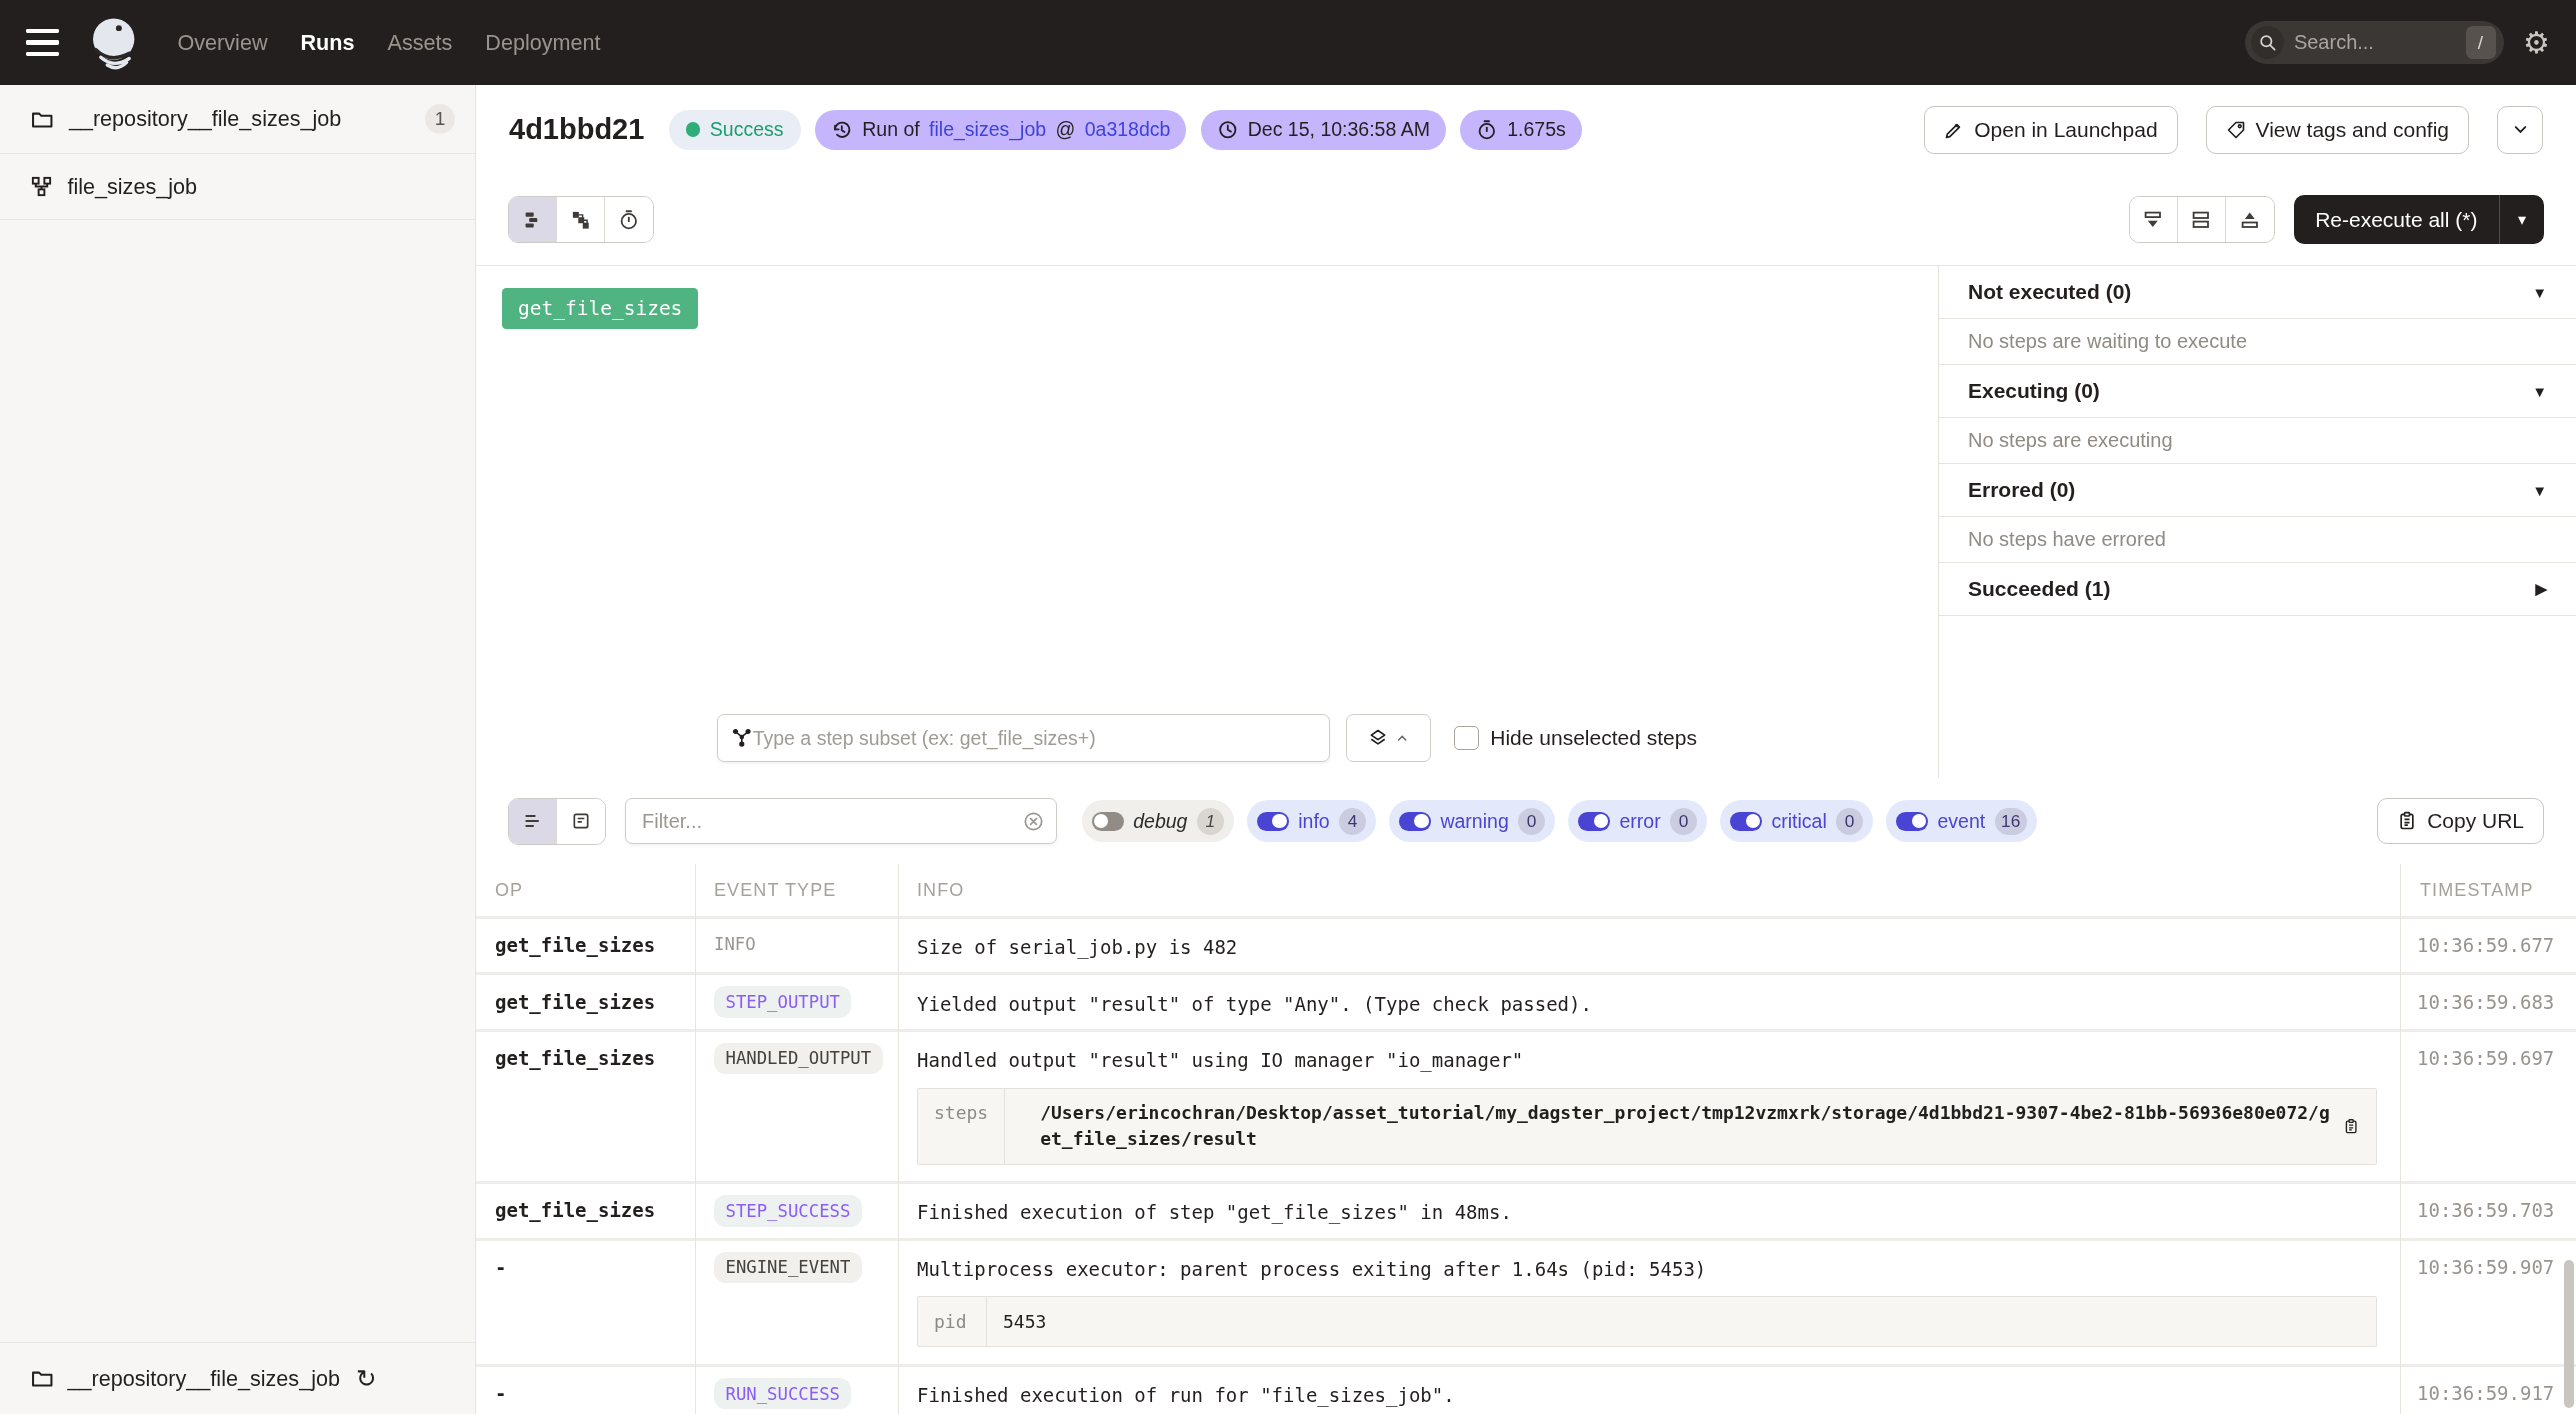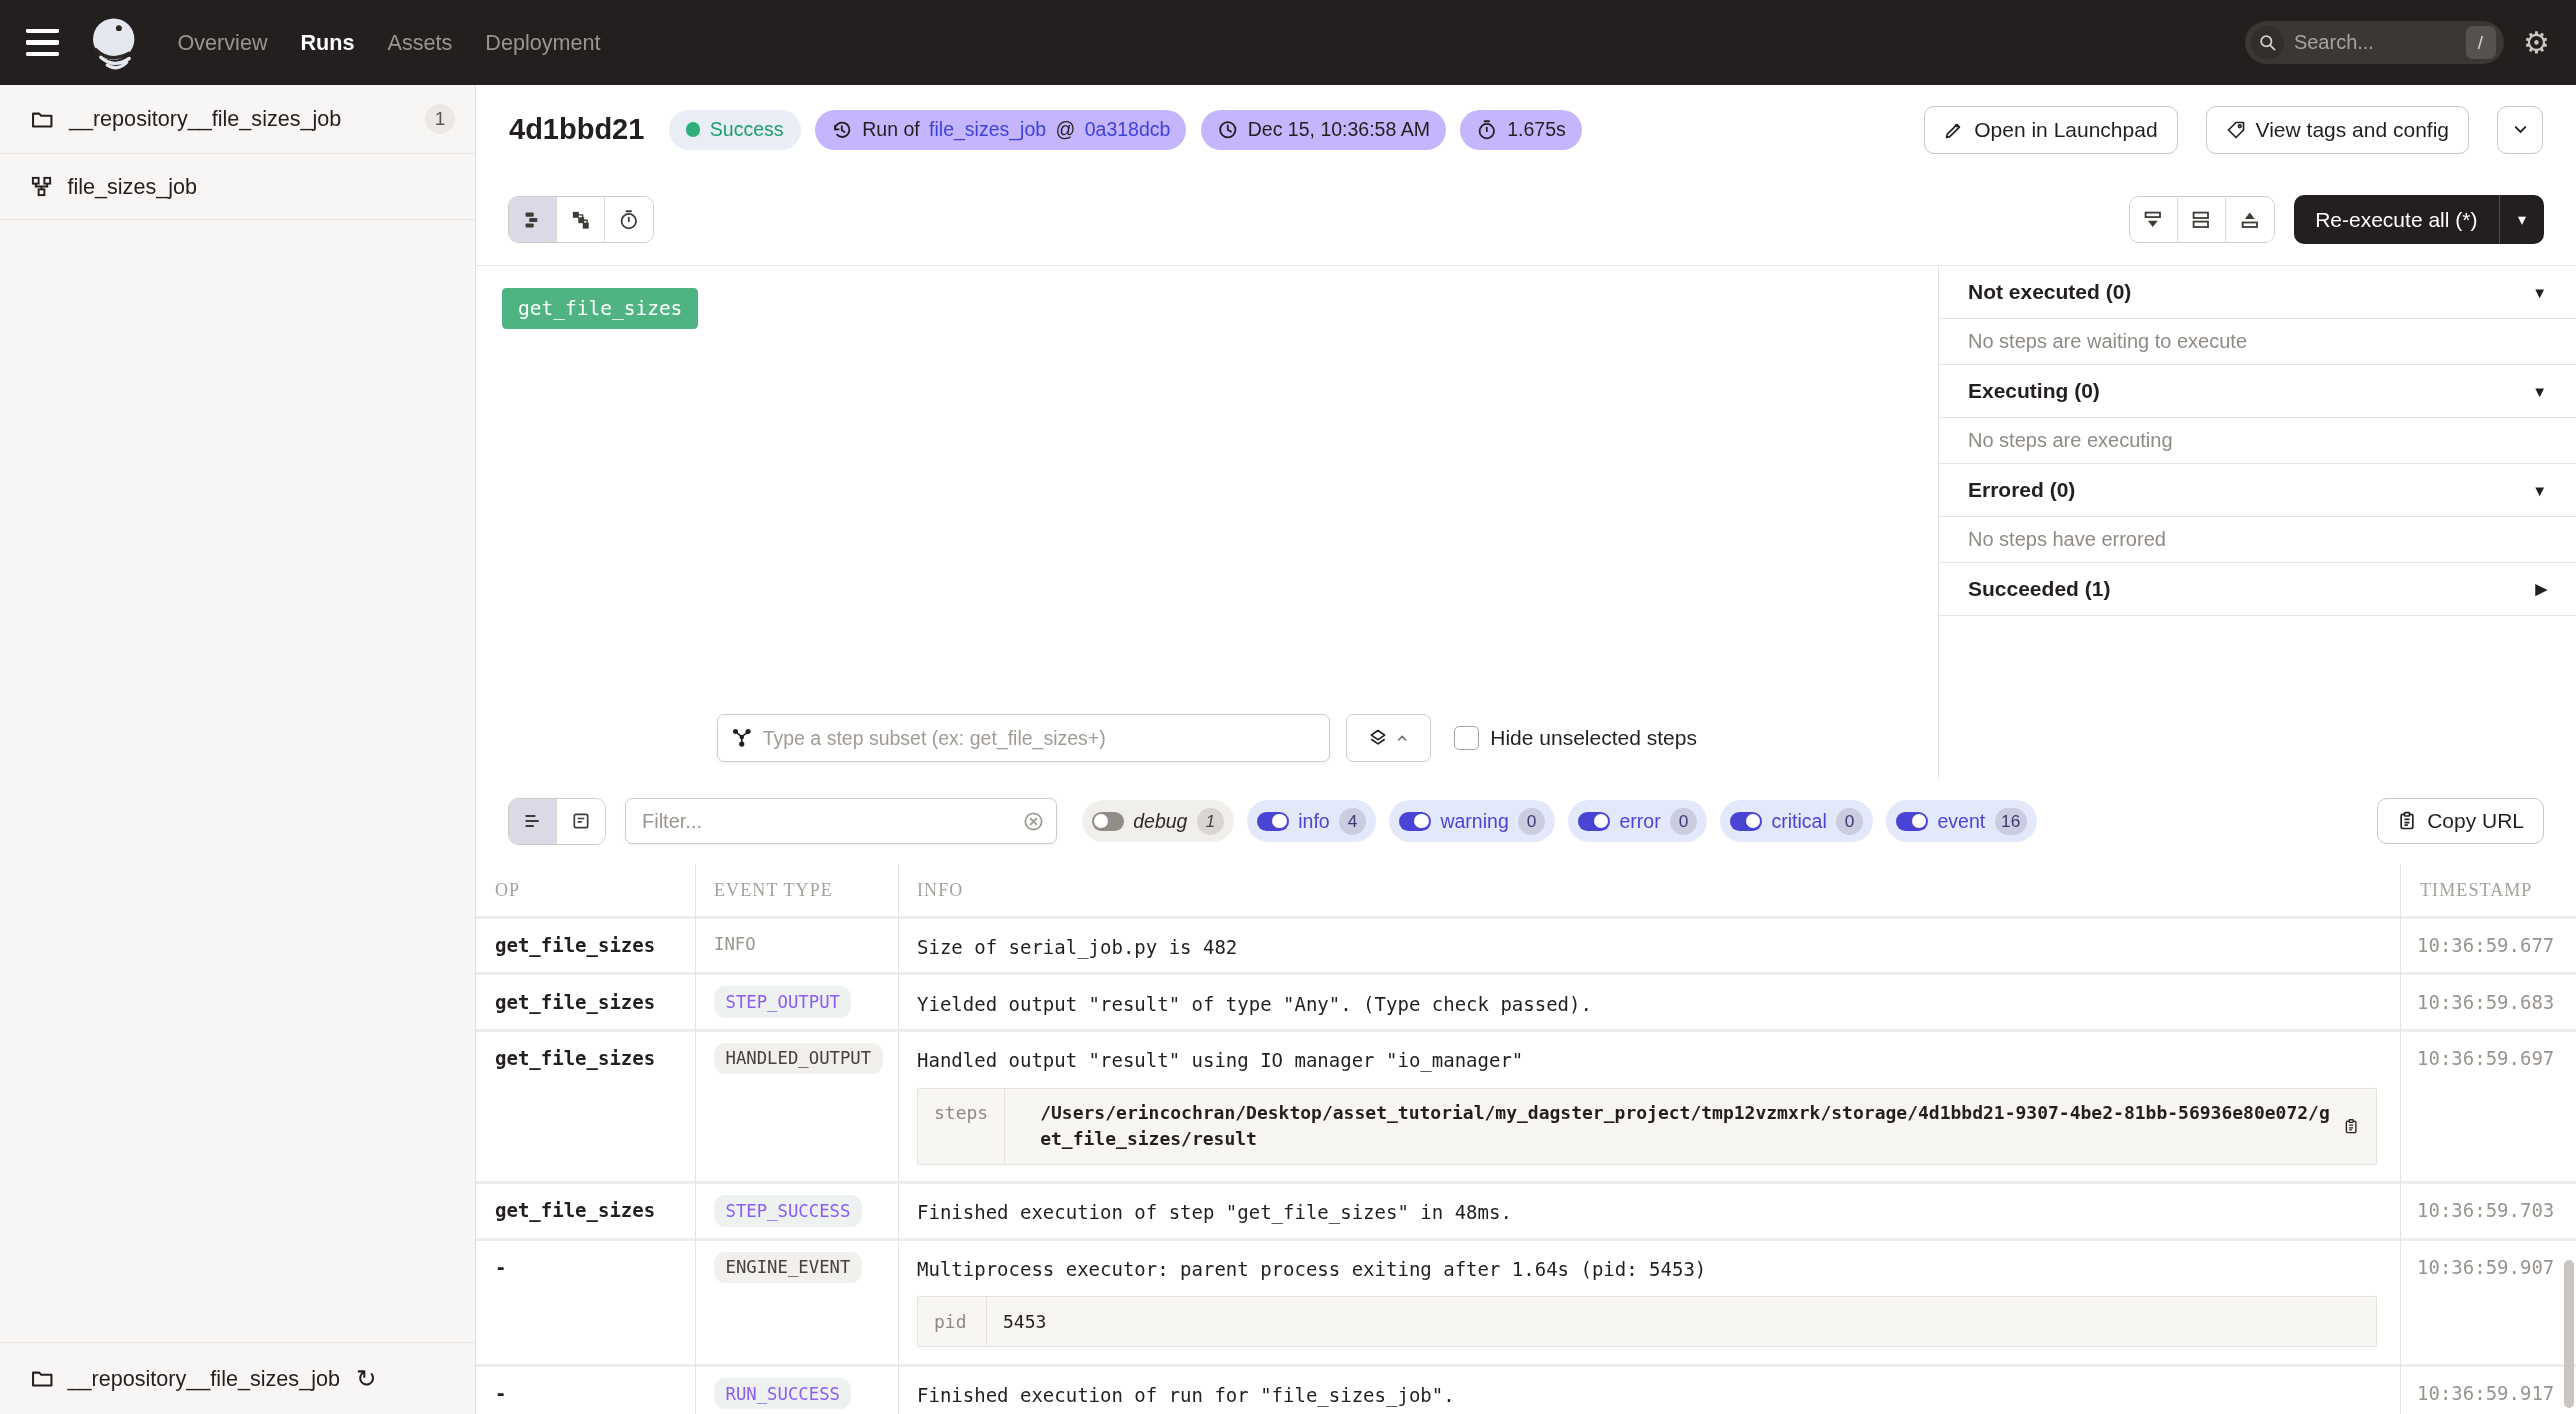--- a/index.html
+++ b/index.html
@@ -56,21 +56,21 @@
   .toolbar-right { margin-left:auto; display:flex; align-items:center; gap:19px; }
   .reexec { height:49px; background:#231f1e; color:#fff; border-radius:10px; display:flex; align-items:stretch; font-size:21px; cursor:pointer; }
   .reexec .main { display:flex; align-items:center; padding:0 21.6px; }
   .reexec .caret { width:45px; border-left:0.7px solid #524e49; display:flex; align-items:center; justify-content:center; font-size:16px; }
 
   
   .split { height:512px; display:flex; }
   .gantt { flex:1; position:relative; border-right:0.7px solid #e5e2de; }
   .chip { position:absolute; left:26px; top:21.6px; background:#4fb481; color:#fff; font-size:19.5px; padding:9.4px 16px; border-radius:4.3px; cursor:pointer; }
   .subset-bar { position:absolute; left:0; right:0; bottom:16px; display:flex; align-items:center; justify-content:center; gap:16px; }
-  .subset-input { width:613px; height:48px; border:0.7px solid #cfcbc7; border-radius:7.2px; background:#fff; display:flex; align-items:center; gap:10px; padding:0 13px; box-shadow:0 1.4px 3.6px rgba(0,0,0,.05); }
+  .subset-input { width:613px; height:48px; border:0.7px solid #cfcbc7; border-radius:7.2px; background:#fff; display:flex; align-items:center; padding:0 13px; box-shadow:0 1.4px 3.6px rgba(0,0,0,.05); }
   .subset-input input { flex:1; border:none; outline:none; font-size:19.5px; color:#231f1e; font-family:"Liberation Sans",sans-serif; min-width:0; }
   .subset-input input::placeholder { color:#a09b95; }
   .layers-btn { width:85px; height:48px; border:0.7px solid #cfcbc7; border-radius:7.2px; background:#fff; display:flex; align-items:center; justify-content:center; gap:7.2px; cursor:pointer; }
   .cb-wrap { display:flex; align-items:center; gap:11.5px; margin-left:7.2px; cursor:pointer; }
   .cb { width:24.5px; height:24.5px; border:1.4px solid #a9a49e; border-radius:5px; background:#fff; }
   .cb-label { font-size:21px; }
 
   .status-panel { width:637px; display:flex; flex-direction:column; }
   .sp-header { height:53px; display:flex; align-items:center; padding:0 29px; font-size:21px; font-weight:700; border-bottom:0.7px solid #e7e4e0; cursor:pointer; }
   .sp-header .tri { margin-left:auto; font-size:15px; color:#231f1e; }
@@ -93,21 +93,21 @@
   .off .switch::after { left:2.2px; }
   .tcount { min-width:27px; height:27px; border-radius:13.7px; padding:0 6.5px; display:flex; align-items:center; justify-content:center; font-size:17.3px; }
   .on .tcount { background:#cbcce0; color:#3b3870; }
   .off .tcount { background:#d9d6d2; color:#474340; }
   .copy-url { margin-left:auto; height:46px; }
 
   
   .log-table { flex:1; position:relative; overflow:hidden; }
   .vline { position:absolute; top:0; bottom:0; width:0.7px; background:#e7e4e0; z-index:3; }
   .lt-grid { display:grid; grid-template-columns:219px 203px 1503px 1fr; align-items:start; }
-  .lt-header { height:55px; align-items:center; border-bottom:3.6px solid #efedea; color:#a5a19b; font-size:18px; letter-spacing:1.1px;font-family:Liberation Serif, serif; }
+  .lt-header { height:55px; align-items:center; border-bottom:3.6px solid #efedea; color:#a5a19b; font-size:18px; letter-spacing:1.1px; }
   .lt-header > div { padding-left:19px; }
   .lt-row { border-bottom:3.6px solid #efedea; padding:10.8px 0; font-family:"DejaVu Sans Mono",monospace; }
   .cell-op { padding-left:19px; padding-top:4.3px; font-size:19px; font-weight:700; }
   .cell-type { padding-left:19px; }
   .etag { display:inline-block; font-size:17.3px; padding:5.8px 11.5px; border-radius:11.5px; }
   .etag.green { color:#8b5cf6; background:#edf1f0; }
   .etag.gray  { color:#45413c; background:#f2f0ed; }
   .etag.plain { color:#9b968f; padding:4.3px 0; }
   .cell-info { padding:4.3px 24.5px 0 19px; font-size:19px; line-height:1.45; }
   .cell-ts { padding-left:16px; padding-top:4.3px; font-size:19px; color:#98938d; }

